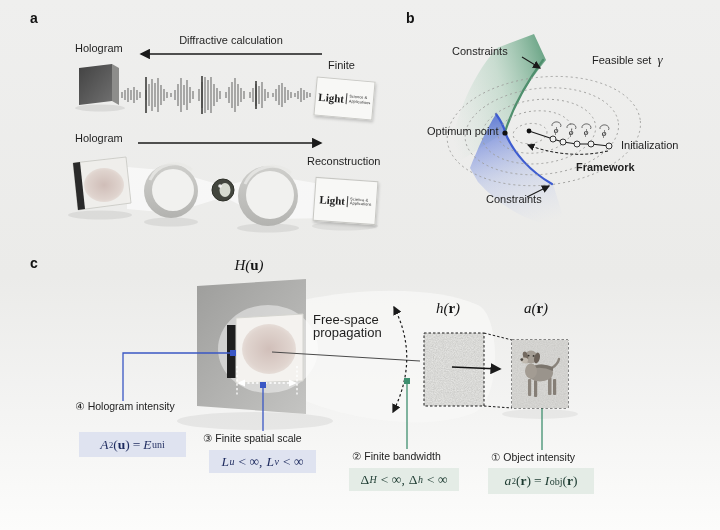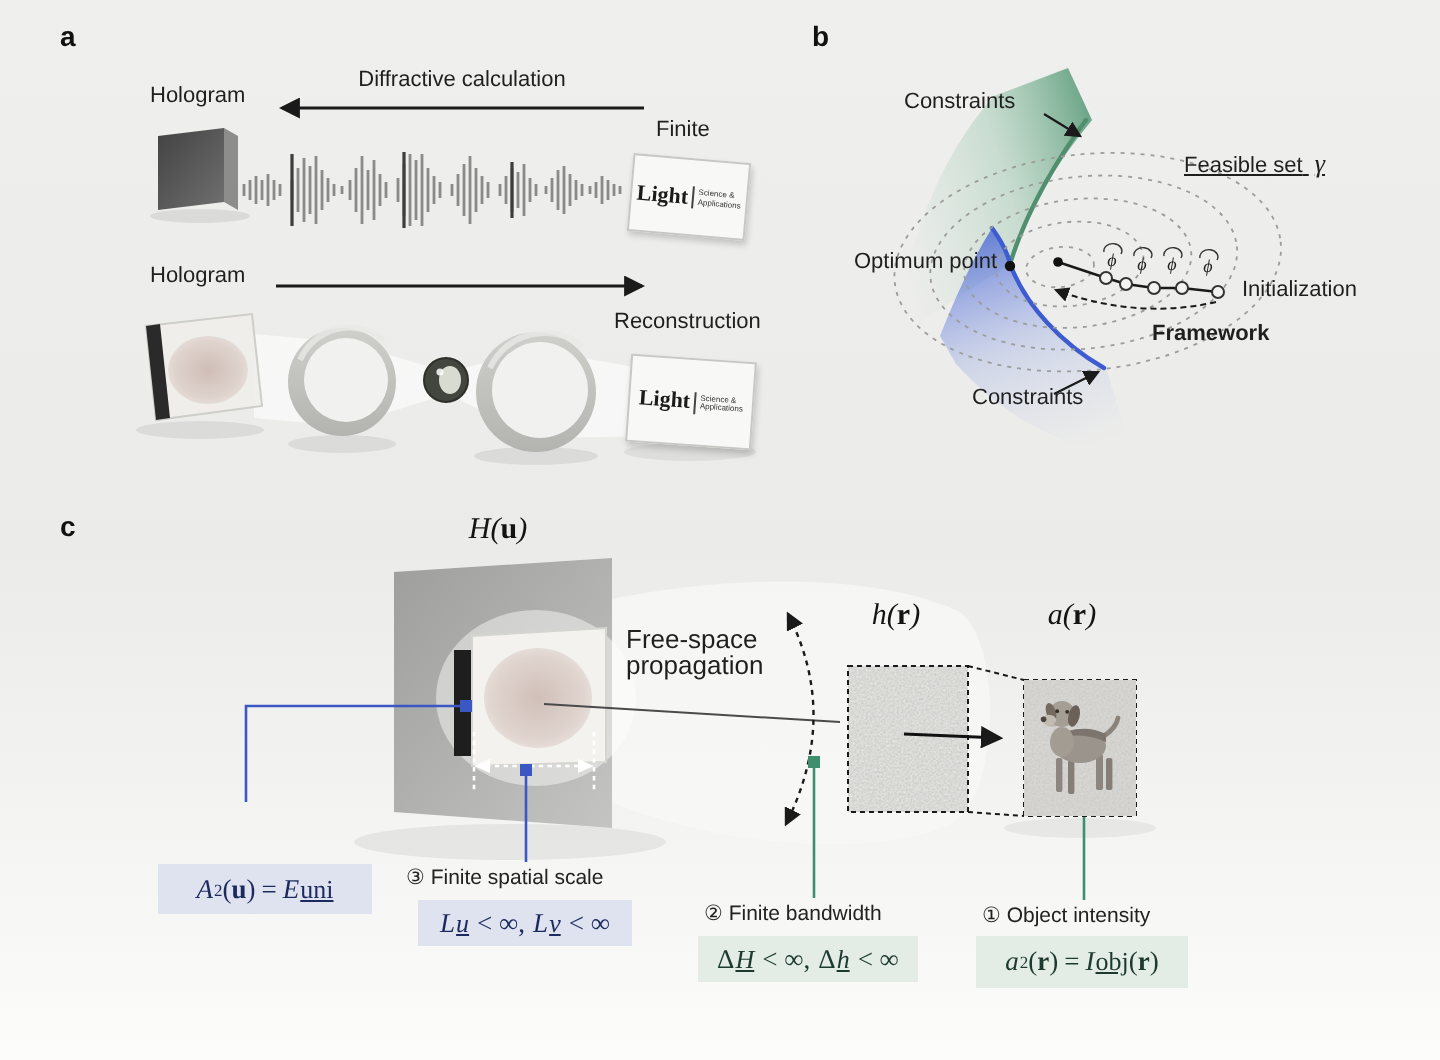--- a/index.html
+++ b/index.html
@@ -18,21 +18,21 @@
         box-shadow:1px 2px 3px rgba(0,0,0,.18);display:flex;align-items:center;justify-content:center;}
   .logo{display:flex;align-items:center;gap:2px;}
   .logo-name{font-family:"Liberation Serif","DejaVu Serif",serif;font-weight:700;font-size:11px;color:#1b1b1b;}
   .logo-div{width:1px;height:11px;background:#444;}
   .logo-tag{font-size:4px;line-height:4.5px;color:#333;}
   .ann-title{position:absolute;font-size:10.5px;color:#222;white-space:nowrap;}
   .formula{position:absolute;display:flex;align-items:center;justify-content:center;
            font-family:"Liberation Serif","DejaVu Serif",serif;font-size:13.5px;font-style:normal;}
   .formula i{font-style:italic;}
   .formula sup{font-size:8.5px;margin-left:.5px;}
-  .formula sub{font-size:13px;margin-left:.5px;text-decoration:underline;}
+  .formula sub{font-size:10px;margin-left:.5px;}
   .formula sub.it{font-style:italic;}
   .formula .eq{margin:0 3px;}
   .formula .sp{margin-right:4px;}
   .fblue{background:#dfe3f0;color:#1d2a5e;}
   .fgreen{background:#e4ece6;color:#1c3a30;}
 </style>
 </head>
 <body>
 
 <div class="stage">
@@ -291,21 +291,21 @@
       <span class="logo-name">Light</span>
       <span class="logo-div"></span>
       <span class="logo-tag">
         <div>Science &amp;</div>
         <div>Applications</div>
       </span>
     </div>
   </div>
 
   <div class="lbl" style="left:452px;top:45px;">Constraints</div>
-  <div class="lbl" style="left:592px;top:75px;text-decoration:underline;">
+  <div class="lbl" style="left:592px;top:53px;">
     <span>Feasible set</span>
     <span class="math" style="font-size:13px;margin-left:3px;">γ</span>
   </div>
   <div class="lbl" style="left:427px;top:125px;">Optimum point</div>
   <div class="lbl" style="left:621px;top:139px;">Initialization</div>
   <div class="lbl" style="left:576px;top:161px;font-weight:bold;">Framework</div>
   <div class="lbl" style="left:486px;top:193px;">Constraints</div>
 
   <div class="lbl math plane-title ctr" style="left:220px;top:259px;width:58px;">
     <span>H</span><span>(</span><b>u</b><span>)</span>
@@ -315,20 +315,21 @@
   </div>
   <div class="lbl math small-title ctr" style="left:516px;top:302px;width:40px;">
     <span>a</span><span>(</span><b>r</b><span>)</span>
   </div>
 
   <div class="lbl" style="left:313px;top:313px;font-size:13px;">
     <div>Free-space</div>
     <div>propagation</div>
   </div>
 
+  <div class="ann-title ctr" style="left:58px;top:400px;width:134px;">④ Hologram intensity</div>
   <div class="formula fblue" style="left:79px;top:432px;width:107px;height:25px;">
     <i>A</i>
       <sup>2</sup>
       <span>(</span>
       <b>u</b>
       <span>)</span>
       <span class="eq">=</span>
       <i>E</i>
       <sub>uni</sub>
   </div>

